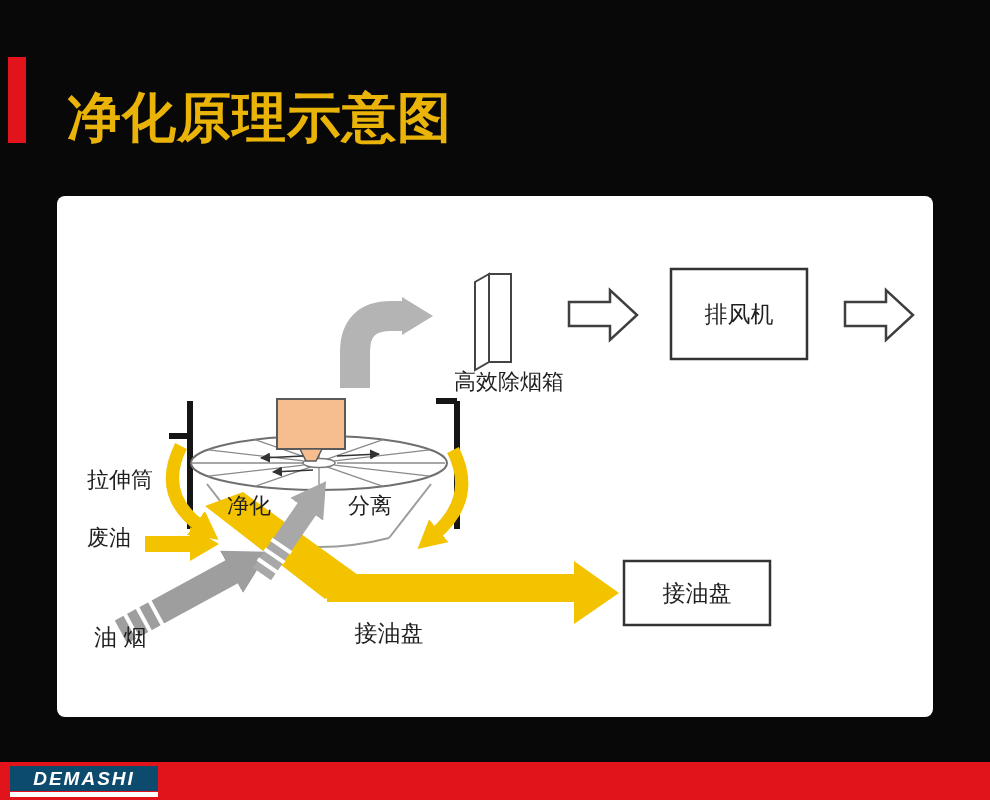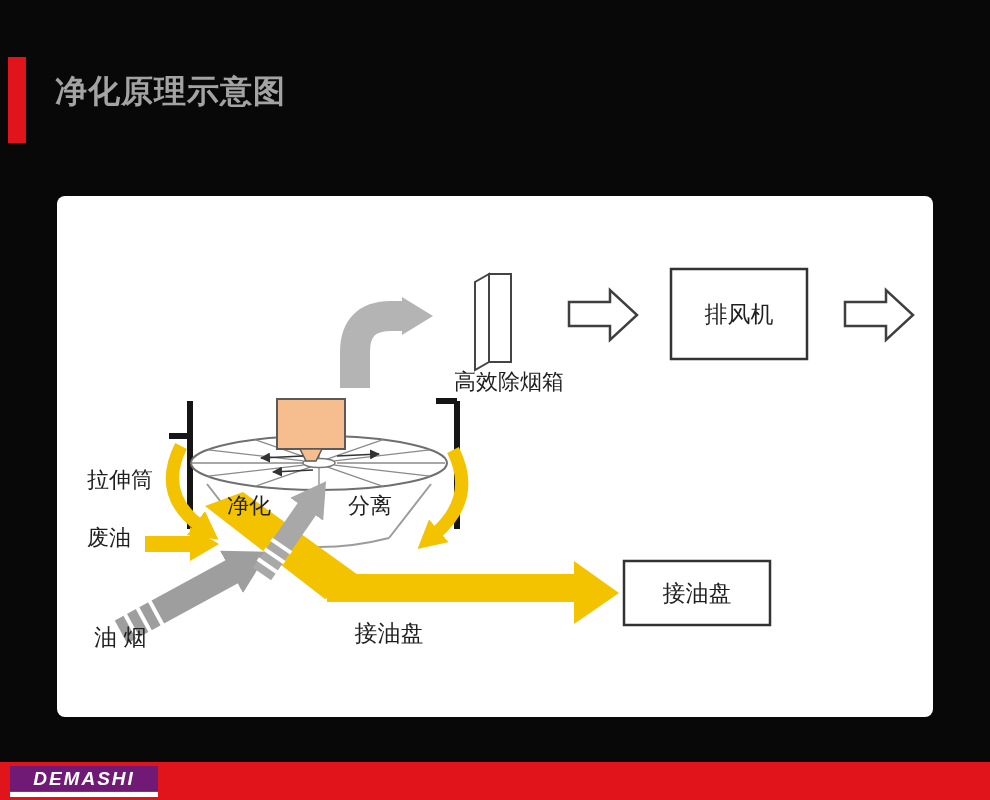--- a/index.html
+++ b/index.html
@@ -6,40 +6,40 @@
   body {
     width:990px; height:800px; position:relative; overflow:hidden;
     background:#080808;
     font-family:"Liberation Sans", sans-serif;
   }
   .accent-bar {
     position:absolute; left:8px; top:57px; width:18px; height:86px;
     background:#e1131b;
   }
   .page-title {
-    position:absolute; left:55px; top:70px; margin:0;
-    font-size:32px; font-weight:bold; color:#a3a3a3; letter-spacing:1px;
+    position:absolute; left:55px; top:70px; margin:12px;
+    font-size:54px; font-weight:bold; color:#eab308; letter-spacing:1px;
   }
   .diagram-panel {
     position:absolute; left:57px; top:196px; width:876px; height:521px;
     background:#ffffff; border-radius:8px;
   }
   .diagram-panel svg { display:block; width:876px; height:521px; }
 
   .lbl { font-family:"Liberation Sans", sans-serif; font-size:22px; fill:#1f1f1f; }
   .lbl-mid { text-anchor:middle; }
   .lbl-big { font-size:23px; }
 
   .footer-bar {
     position:absolute; left:0; bottom:0; width:990px; height:38px;
     background:#e1131b;
   }
   .brand-box {
     position:absolute; left:10px; bottom:9px; width:148px; height:25px;
-    background:#701a75; color:#ffffff;
+    background:#0c4a6e; color:#ffffff;
     display:flex; align-items:center; justify-content:center;
     font-weight:bold; font-style:italic; font-size:19px; letter-spacing:2px;
   }
   .brand-underline {
     position:absolute; left:10px; bottom:3px; width:148px; height:5px;
     background:#ffffff;
   }
 </style>
 </head>
 <body>

